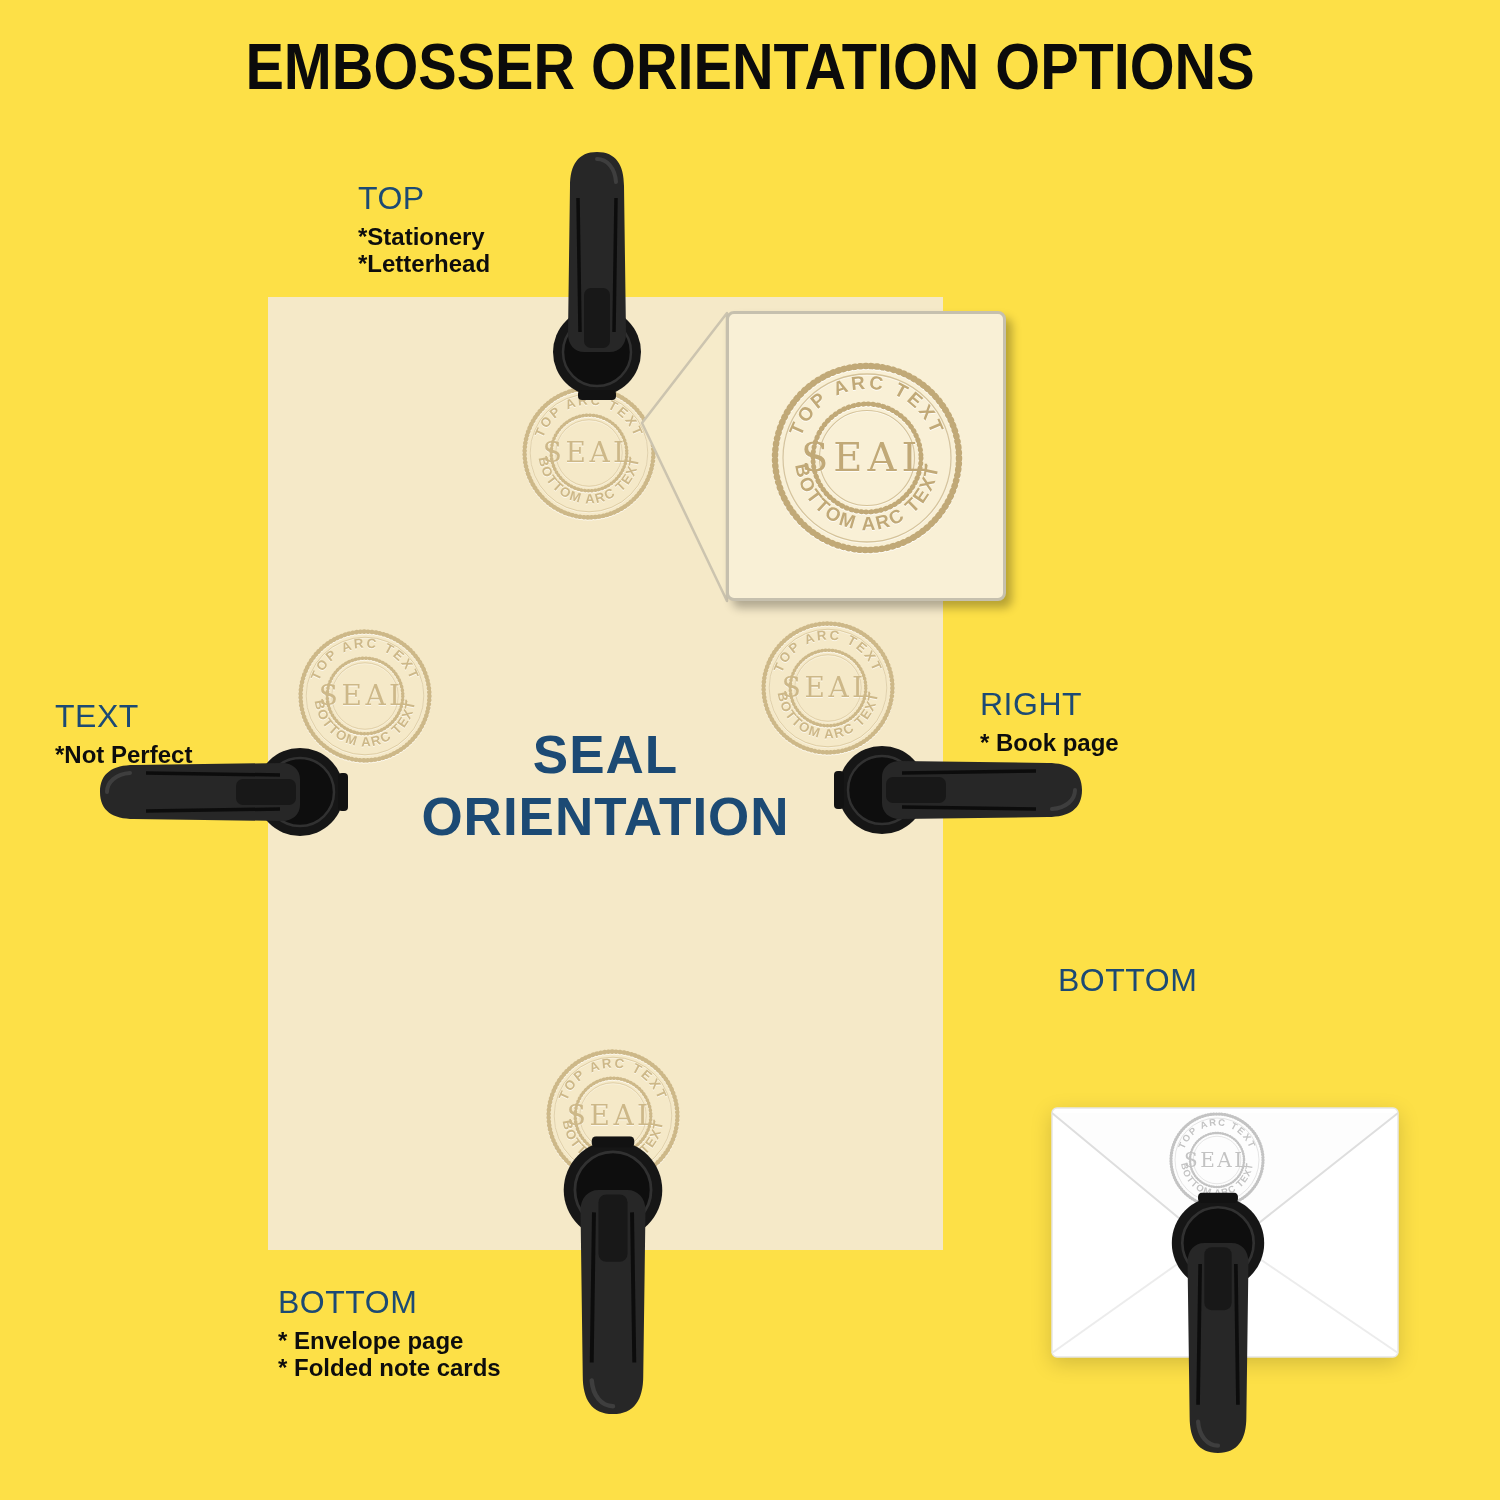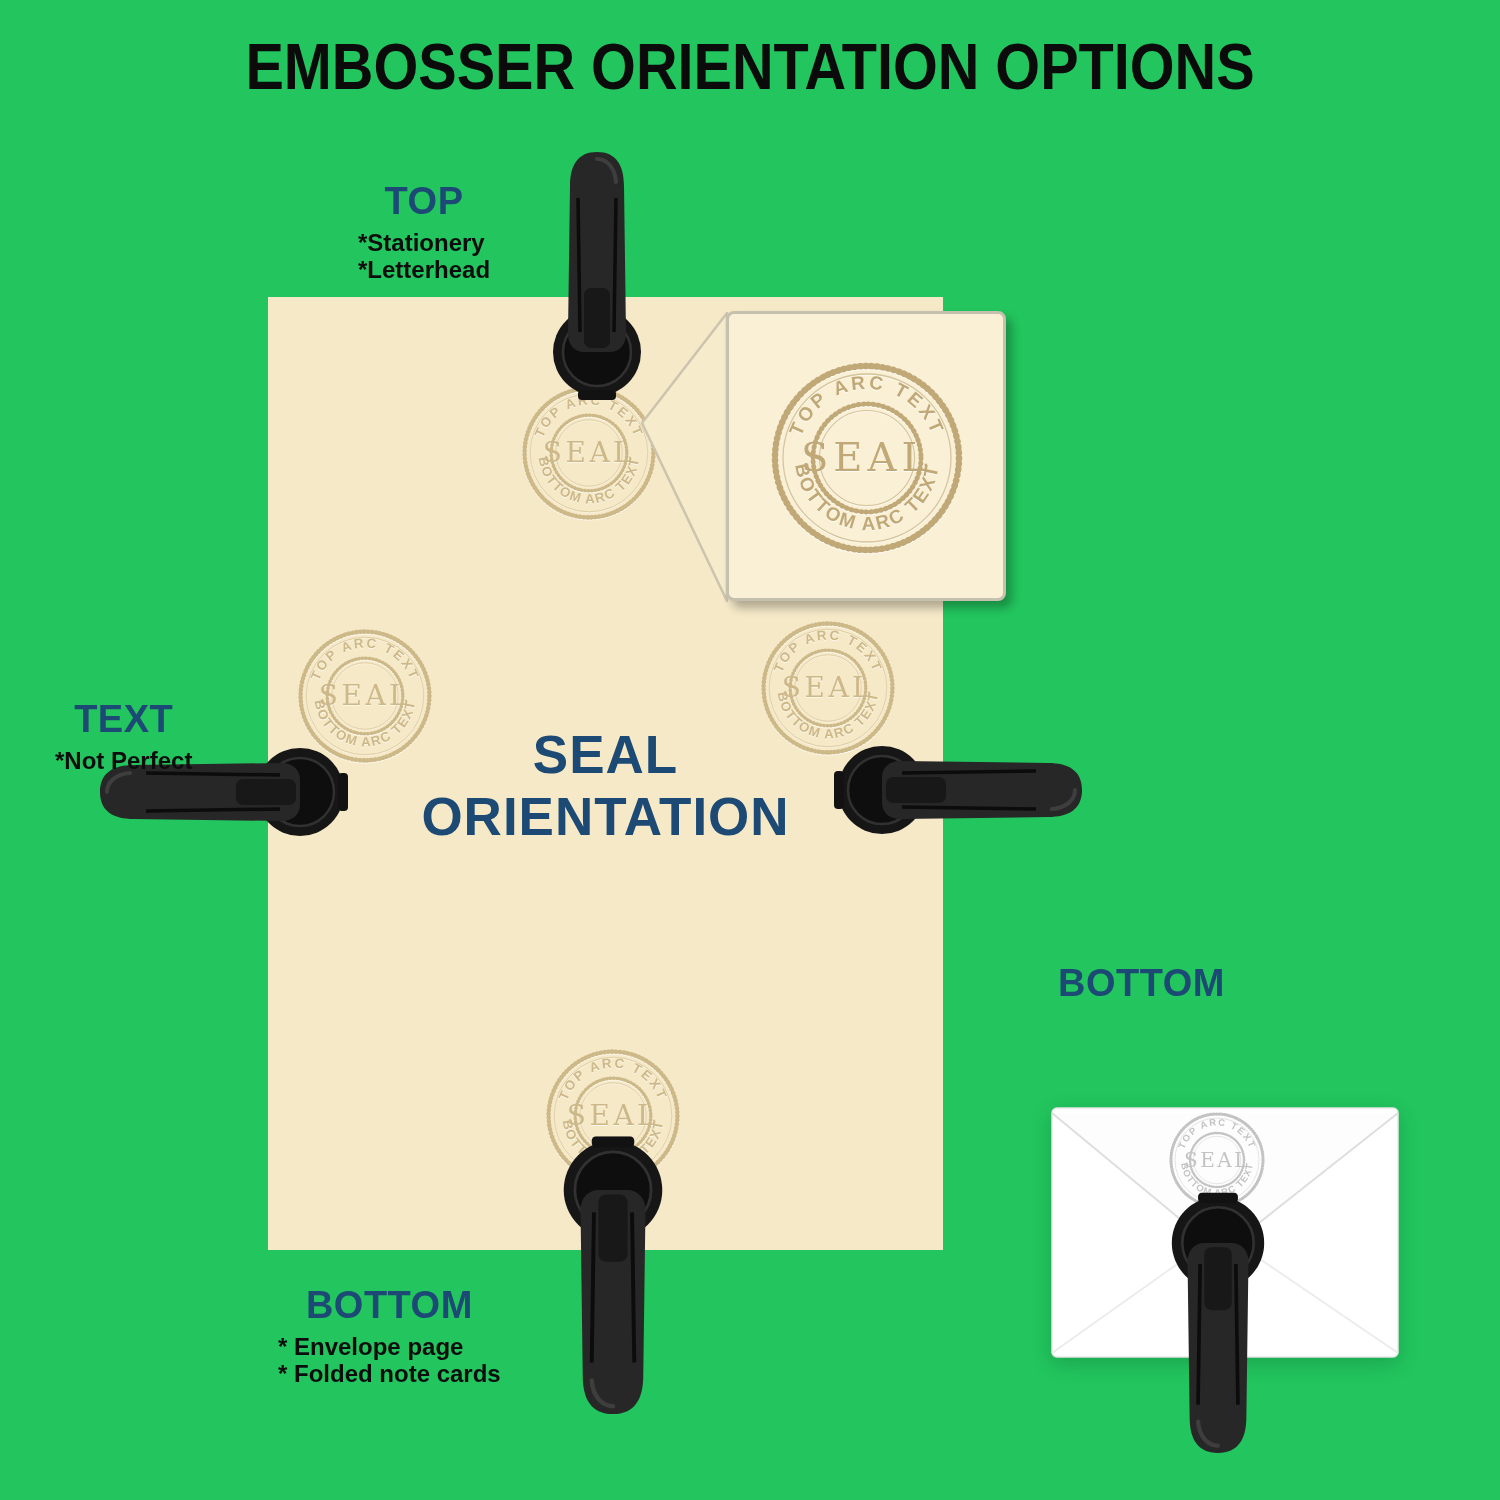--- a/index.html
+++ b/index.html
@@ -1,17 +1,17 @@
 <!DOCTYPE html>
 <html><head>
 <meta charset="utf-8">
 <style>
   html,body{margin:0;padding:0;background:#ffffff;}
   .canvas{
-    position:relative;width:1500px;height:1500px;background:#22c55e;overflow:hidden;
+    position:relative;width:1500px;height:1500px;background:#fde047;overflow:hidden;
     font-family:"Liberation Sans", sans-serif;
   }
   .defs-svg{position:absolute;width:0;height:0;overflow:hidden;}
 
   .title{
     position:absolute;left:0;top:30px;width:1500px;margin:0;text-align:center;
     font-size:64px;font-weight:800;color:#0b0b0b;letter-spacing:0px;
     transform:scaleX(.9);transform-origin:50% 50%;white-space:nowrap;
   }
 
@@ -44,21 +44,21 @@
   .envelope-svg{position:absolute;left:1040px;top:1095px;width:370px;height:285px;
     filter:drop-shadow(0 6px 10px rgba(0,0,0,.16));}
 
   .center-label{
     position:absolute;left:268px;top:724px;width:675px;text-align:center;
     color:#1c4a74;font-weight:800;font-size:53px;line-height:1.17;letter-spacing:1px;
   }
   .center-label span{display:block;}
 
   .anno{position:absolute;font-weight:700;}
-  .anno h2{margin:0 0 7px 0;font-size:38px;font-weight:700;color:#1c4a74;letter-spacing:.5px;text-align:center;}
+  .anno h2{margin:0 0 7px 0;font-size:32px;font-weight:400;color:#1c4a74;letter-spacing:.5px;}
   .anno p{margin:0;font-size:24px;line-height:1.12;color:#0d0d0d;font-weight:700;}
   .anno-top{left:358px;top:180px;}
   .anno-left{left:55px;top:698px;}
   .anno-right{left:980px;top:686px;}
   .anno-bottom{left:278px;top:1284px;}
   .anno-bottom-right{left:1058px;top:962px;}
 </style>
 </head>
 <body>
 
@@ -166,20 +166,24 @@
     <h2>TOP</h2>
     <p>*Stationery</p>
     <p>*Letterhead</p>
   </div>
 
   <div class="anno anno-left">
     <h2>TEXT</h2>
     <p>*Not Perfect</p>
   </div>
 
+  <div class="anno anno-right">
+    <h2>RIGHT</h2>
+    <p>* Book page</p>
+  </div>
 
   <div class="anno anno-bottom">
     <h2>BOTTOM</h2>
     <p>* Envelope page</p>
     <p>* Folded note cards</p>
   </div>
 
   <div class="anno anno-bottom-right">
     <h2>BOTTOM</h2>
   </div>

